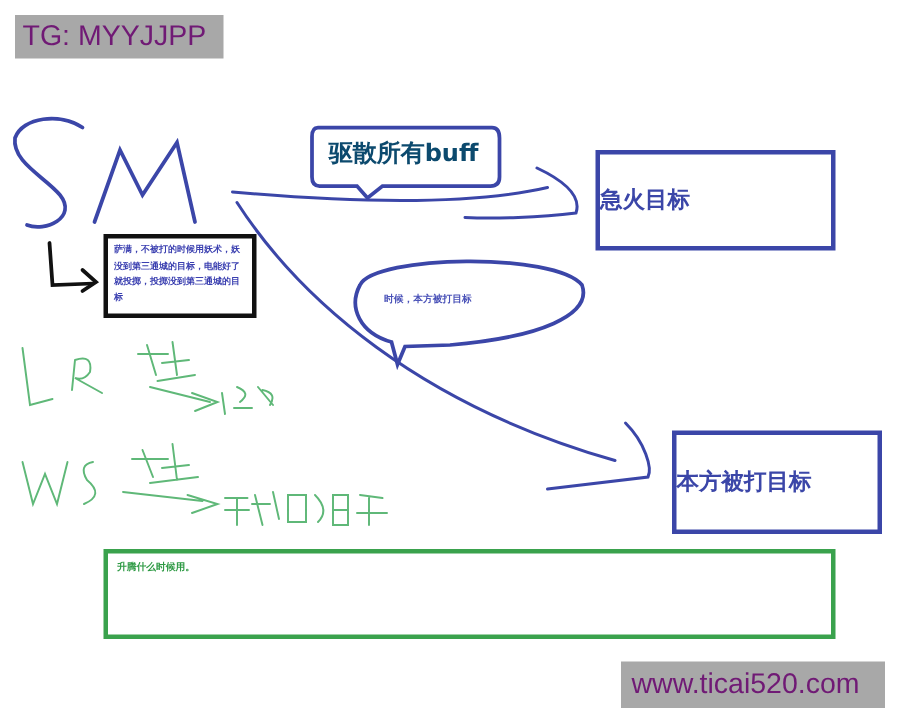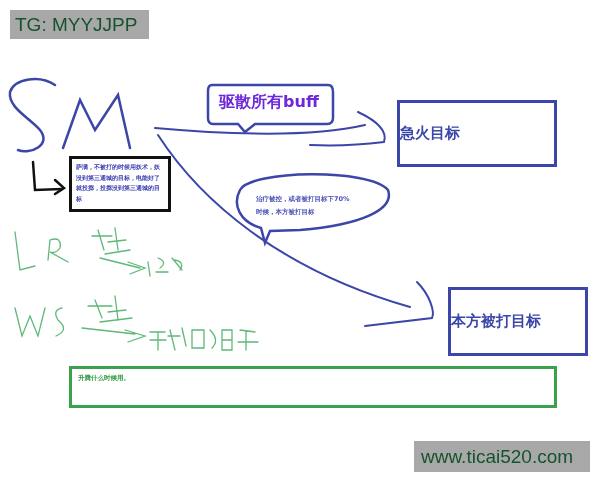--- a/index.html
+++ b/index.html
@@ -1,32 +1,32 @@
 <!DOCTYPE html>
 <html><head>
 <meta charset="utf-8">
 <style>
   html, body { margin: 0; padding: 0; }
   body { width: 600px; height: 480px; background: #ffffff; position: relative; overflow: hidden;
          font-family: "DejaVu Sans", sans-serif; }
   .abs { position: absolute; }
-  .watermark { background: #a8a8a8; color: #14532d; font-family: "Liberation Sans", sans-serif; }
+  .watermark { background: #a8a8a8; color: #701a75; font-family: "Liberation Sans", sans-serif; }
   #wm-top { left: 10px; top: 10px; width: 139px; height: 29px; font-size: 19px; line-height: 29px; padding-left: 5px; box-sizing: border-box; }
   #wm-bottom { left: 414px; top: 441px; width: 176px; height: 31px; font-size: 19px; line-height: 31px; padding-left: 7px; box-sizing: border-box; }
   svg.sketch { position: absolute; left: 0; top: 0; }
   .note-black { left: 69px; top: 156px; width: 102px; height: 56px; border: 3px solid #111; background: #fff;
                 color: #3a3fb0; font-size: 6px; line-height: 10.5px; padding: 3px 4px; box-sizing: border-box; font-weight: bold; }
   .box-blue { border: 3px solid #3b46a8; background: #fff; color: #3b46a8; font-weight: bold;
               display: flex; align-items: center; justify-content: flex-start; box-sizing: border-box; }
   #box-fire { left: 397px; top: 100px; width: 160px; height: 67px; font-size: 15px; }
   #box-hit { left: 448px; top: 287px; width: 140px; height: 69px; font-size: 15px; }
-  .bubble-label { color: #6d28d9; font-weight: bold; }
+  .bubble-label { color: #0c4a6e; font-weight: bold; }
   #dispel-label { left: 209px; top: 92px; width: 120px; font-size: 16px; text-align: center; }
   #heal-label { left: 256px; top: 193px; width: 120px; font-size: 6.5px; line-height: 13px; font-weight: bold; color: #4a52b8; }
-  .note-green { left: 69px; top: 366px; width: 488px; height: 42px; border: 3px solid #3aa24d; background: #fff;
+  .note-green { left: 69px; top: 366px; width: 488px; height: 60px; border: 3px solid #3aa24d; background: #fff;
                 color: #2e9a44; font-size: 6.5px; line-height: 15px; padding: 2px 6px; box-sizing: border-box; font-weight: bold; }
 </style>
 </head>
 <body>
 
 <svg class="sketch" width="600" height="480" viewBox="0 0 600 480">
 
   <g fill="none" stroke="#3b46a8" stroke-width="2.5" stroke-linecap="round">
     <path d="M55 85 C40 75, 15 78, 10 92 C8 108, 30 118, 40 130 C52 145, 30 155, 18 150"></path>
     <path d="M63 148 L80 100 L95 130 L118 95 L130 148"></path>
@@ -74,21 +74,20 @@
   <span>萨满，不被打的时候用妖术，妖没到第三通城的目标，电能好了就投掷，投掷没到第三通城的目标</span>
 </div>
 
 <div class="abs bubble-label" id="dispel-label">驱散所有buff</div>
 
 <div class="abs box-blue" id="box-fire">
   <span>急火目标</span>
 </div>
 
 <div class="abs" id="heal-label">
-  <div>治疗被控，或者被打目标下70%</div>
   <div>时候，本方被打目标</div>
 </div>
 
 <div class="abs box-blue" id="box-hit">
   <span>本方被打目标</span>
 </div>
 
 <div class="abs note-green">
   <div>升腾什么时候用。</div>
 </div>

